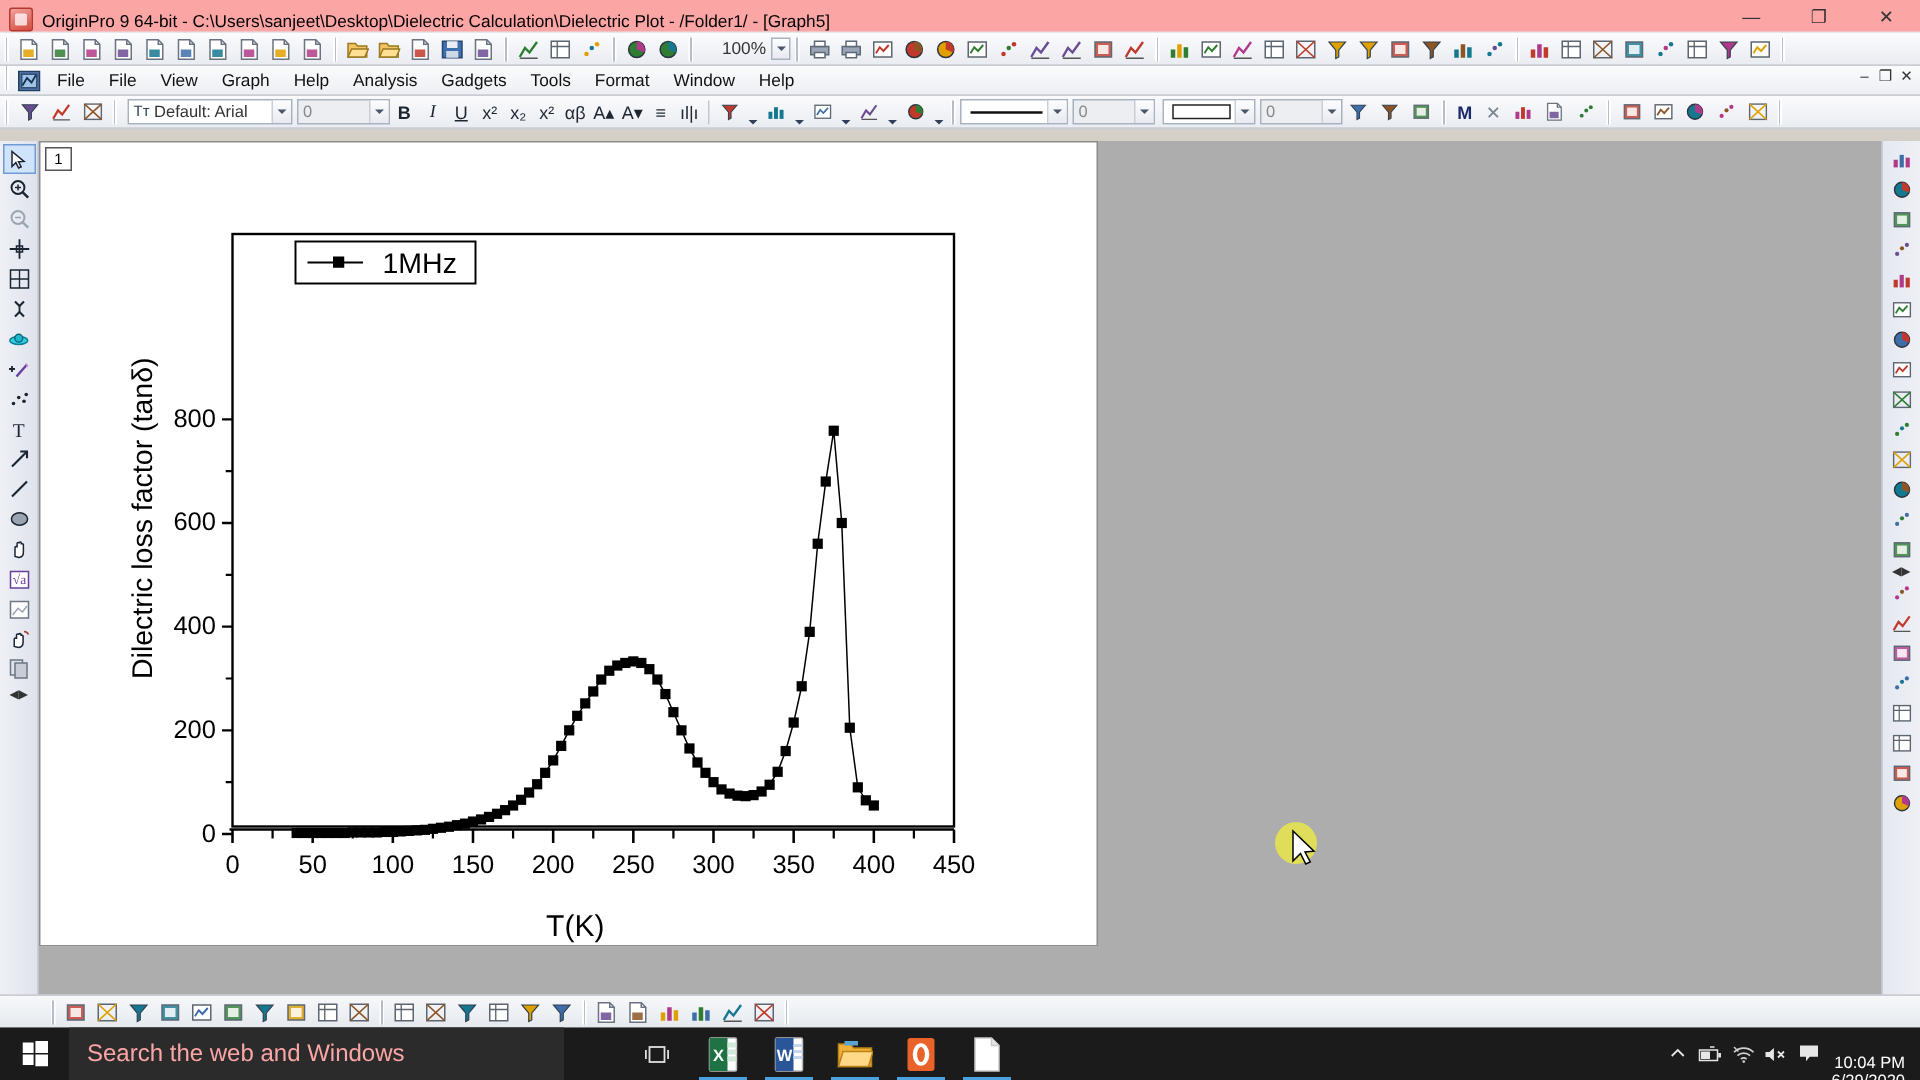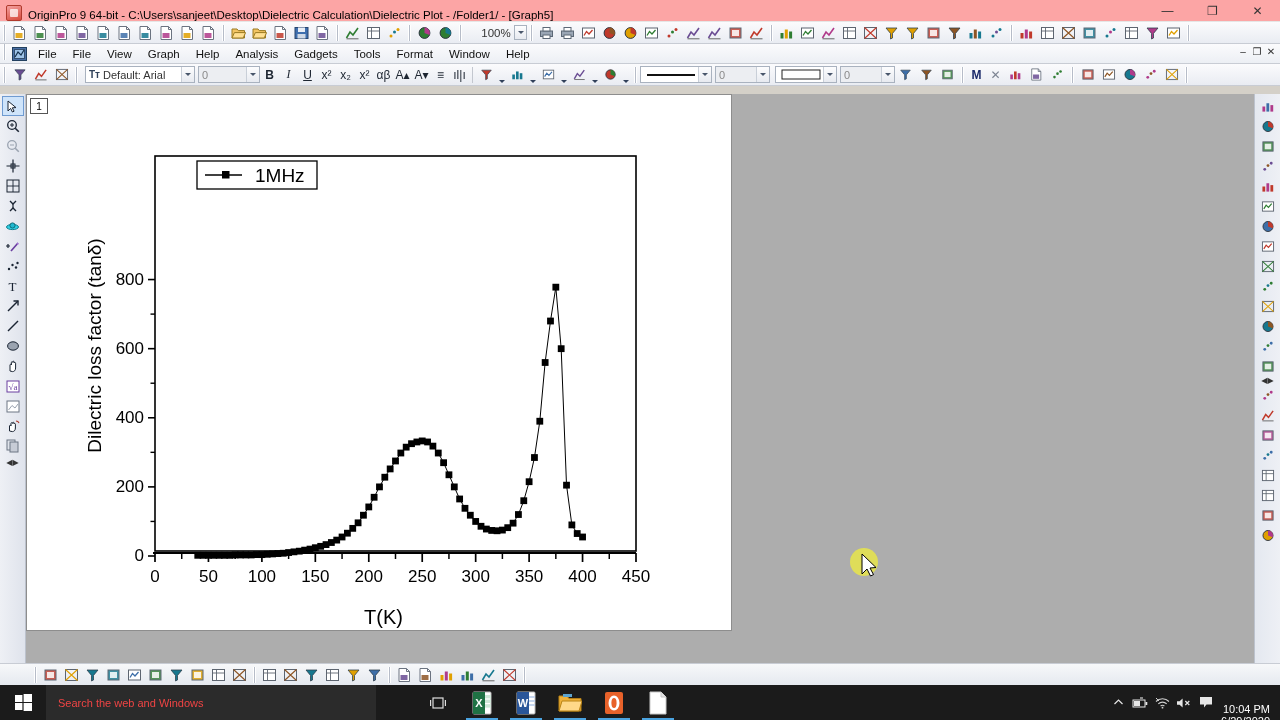--- a/index.html
+++ b/index.html
@@ -123,21 +123,21 @@
   #statusbar .sfield{ padding:0 5px; border-left:1px solid transparent; white-space:nowrap;}
 
   
   #taskbar{
     position:absolute;left:0;right:0;bottom:0;height:35px;background:#1b1b1b;
     display:flex;align-items:center;
   }
   #startbtn{width:46px;height:35px;display:flex;align-items:center;justify-content:center;}
   #searchbox{
     width:330px;height:35px;background:#2b2b2b;display:flex;align-items:center;
-    padding-left:12px;color:#ef4444;font-size:11px;
+    padding-left:12px;color:#fca5a5;font-size:16px;
   }
   #tasklist{display:flex;align-items:center;height:35px;margin-left:40px;}
   .taskicon{width:44px;height:35px;display:flex;align-items:center;justify-content:center;position:relative;}
   .taskicon.running:after{content:"";position:absolute;bottom:0;left:6px;right:6px;height:2px;background:#4aa3e0;}
   #tray{margin-left:auto;display:flex;align-items:center;height:35px;color:#e9e9e9;}
   #tray .tricon{width:22px;height:35px;display:flex;align-items:center;justify-content:center;font-size:11px;}
   #clock{ text-align:right;font-size:11px;line-height:12px;padding:0 10px 0 4px;color:#fff;margin-top:24px;}
   #cursor{ position:absolute; pointer-events:none; }
 </style>
 </head>
@@ -530,21 +530,21 @@
       </svg>
     </div>
     <div class="tbtn">
       <svg width="14" height="13" viewBox="0 0 15 14">
         <rect x="1.5" y="1.5" width="12" height="11" fill="none" stroke="#5d6570"></rect>
         <path d="M1.5 1.5 L13.5 12.5 M13.5 1.5 L1.5 12.5" stroke="#8d5524" stroke-width="1.1"></path>
       </svg>
     </div>
     <div class="grip"></div>
     <div class="combo" style="width: 110px; margin-left: 4px;">
-      <span style="font-size: 10px; padding-right: 3px; color: rgb(49, 66, 90); font-weight: bold;">Tт</span>
+      <span style="font-size: 10px; padding-right: 3px; color: rgb(49, 66, 90); font-weight: normal;">Tт</span>
       <span class="cval">Default: Arial</span>
       <div class="carr"></div>
     </div>
     <div class="combo" style="width: 62px; margin-left: 3px; background: rgb(236, 238, 242);">
       <span class="cval" style="color: rgb(138, 138, 138);">0</span>
       <div class="carr"></div>
     </div>
     <div class="fbtn" style="font-weight: bold;">B</div>
     <div class="fbtn" style="font-style: italic; font-family: &quot;Liberation Serif&quot;, serif;">I</div>
     <div class="fbtn" style="text-decoration: underline;">U</div>

